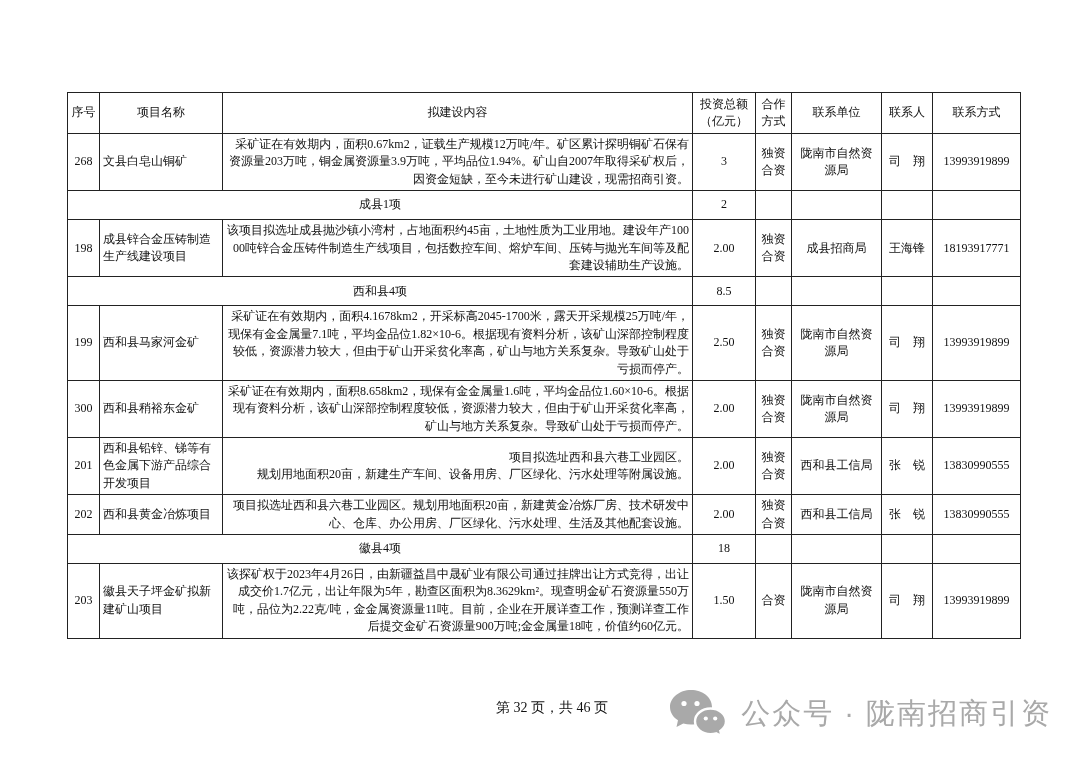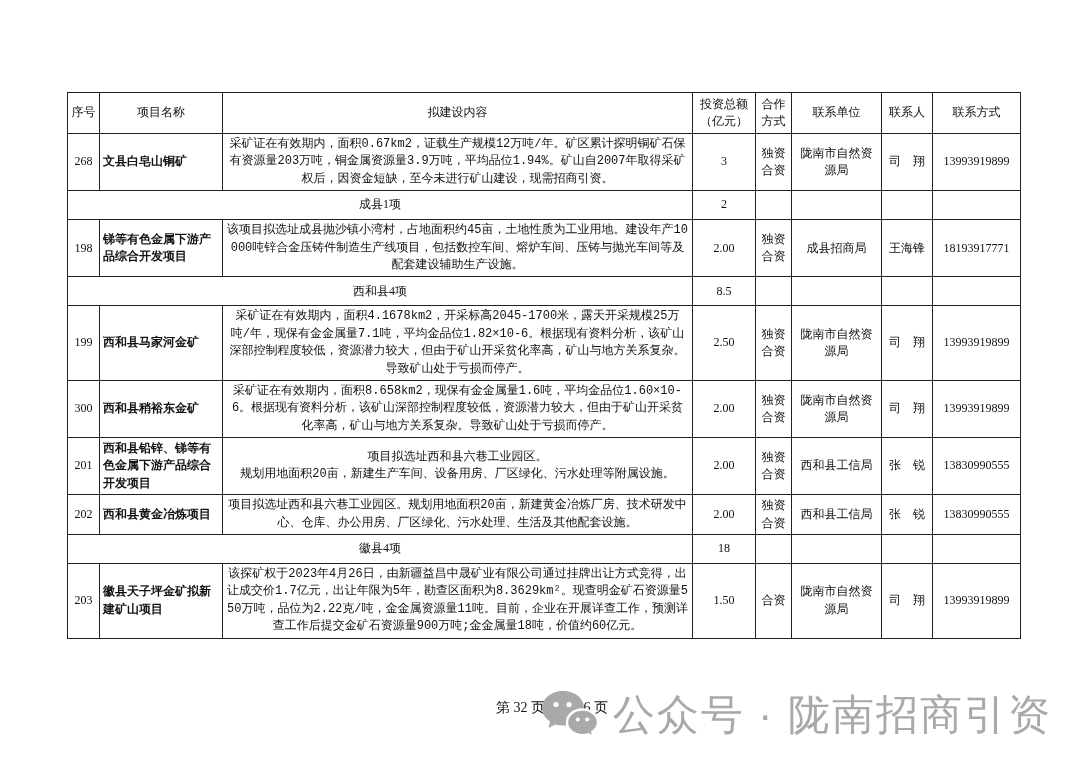--- a/index.html
+++ b/index.html
@@ -24,34 +24,34 @@
     vertical-align:middle;
     word-break:break-all;
     line-height:1.45;
   }
   .doc-table th {
     font-weight:normal;
     height:36px;
     text-align:center;
   }
   .cell-no, .cell-inv, .cell-mode, .cell-unit, .cell-person, .cell-phone { text-align:center; }
-  .cell-name { text-align:left;font-weight:bold; }
-  .cell-content { text-align:center; white-space:pre-line;font-family:Liberation Mono, monospace; }
+  .cell-name { text-align:left; }
+  .cell-content { text-align:right; white-space:pre-line; }
   .section-label { text-align:center; padding-left:5px; height:24px; }
   .section-inv { text-align:center; }
   .page-footer {
     position:absolute; top:699px; left:12px; width:100%;
     text-align:center; font-size:14px; color:#111;
   }
   .watermark {
     position:absolute; top:687px; right:28px;
     display:flex; align-items:center; gap:12px;
     color:#a9a9a9;
     font-family:"Liberation Sans","DejaVu Sans",sans-serif;
-    font-size:42px; letter-spacing:2px; white-space:nowrap;
+    font-size:29px; letter-spacing:2px; white-space:nowrap;
   }
   .watermark svg { display:block; }
 </style>
 </head>
 <body>
 
 <table class="doc-table">
   <colgroup>
     <col style="width:32px">
       <col style="width:123px">
@@ -90,21 +90,21 @@
     <td class="section-label" colspan="3">成县1项</td>
     <td class="section-inv">2</td>
     <td></td>
     <td></td>
     <td></td>
     <td></td>
   </tr>
 
   <tr>
     <td class="cell-no">198</td>
-    <td class="cell-name">锑等有色金属下游产品综合开发项目</td>
+    <td class="cell-name">成县锌合金压铸制造生产线建设项目</td>
     <td class="cell-content">该项目拟选址成县抛沙镇小湾村，占地面积约45亩，土地性质为工业用地。建设年产10000吨锌合金压铸件制造生产线项目，包括数控车间、熔炉车间、压铸与抛光车间等及配套建设辅助生产设施。</td>
     <td class="cell-inv">2.00</td>
     <td class="cell-mode">独资合资</td>
     <td class="cell-unit">成县招商局</td>
     <td class="cell-person">王海锋</td>
     <td class="cell-phone">18193917771</td>
   </tr>
 
   <tr>
     <td class="section-label" colspan="3">西和县4项</td>

